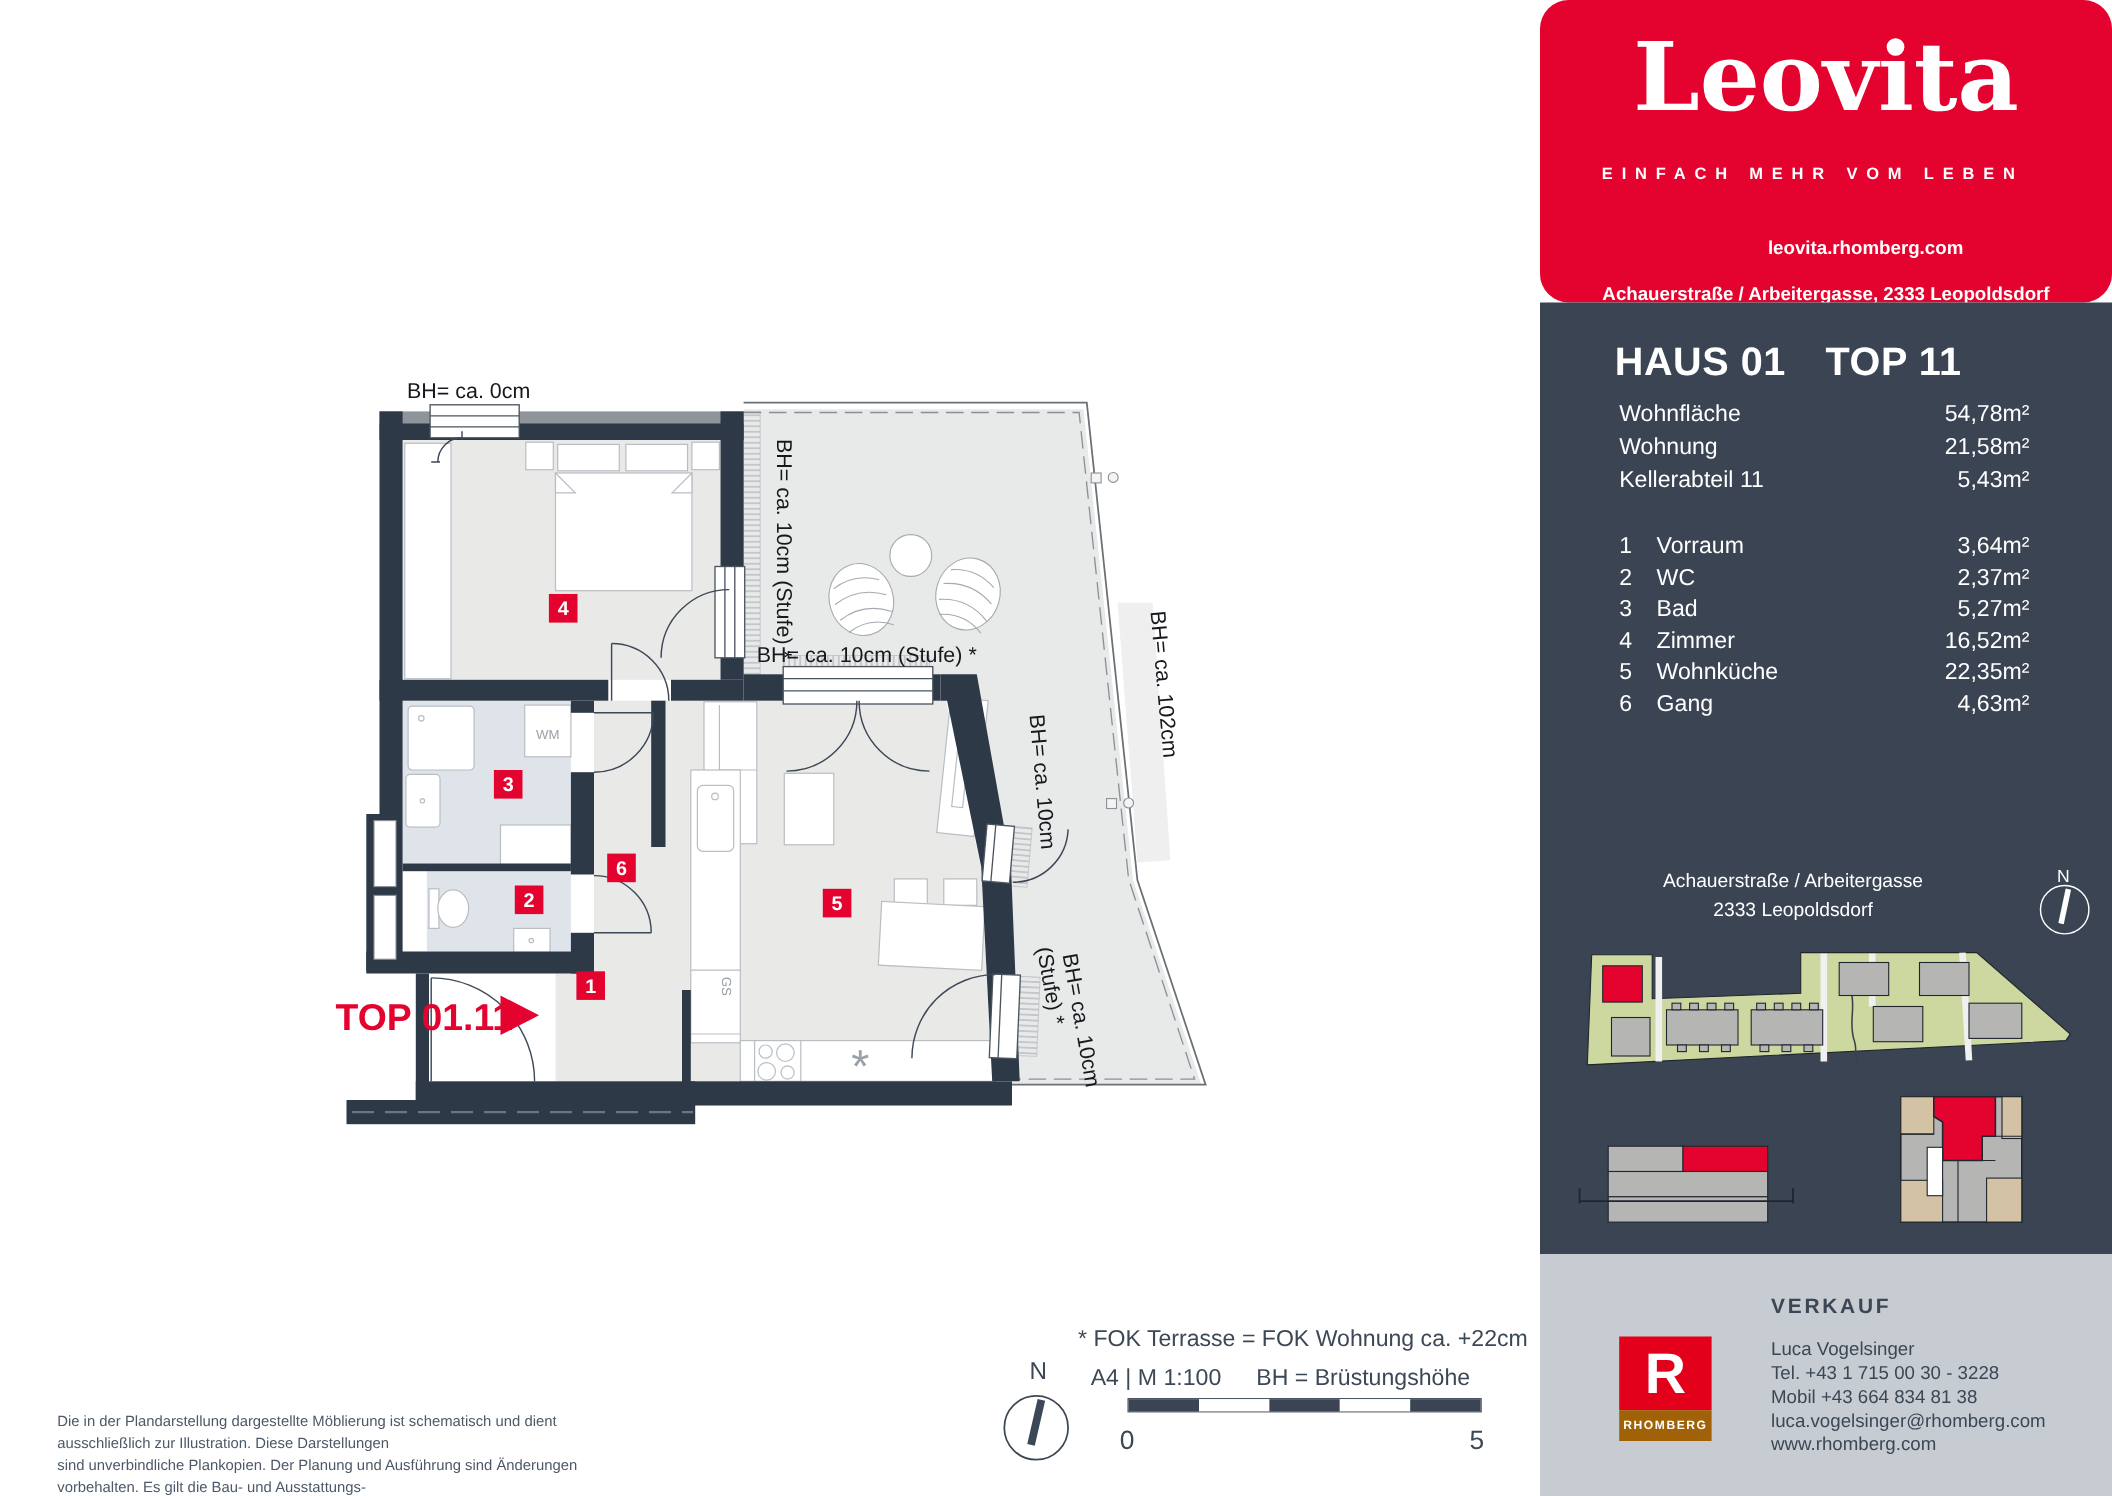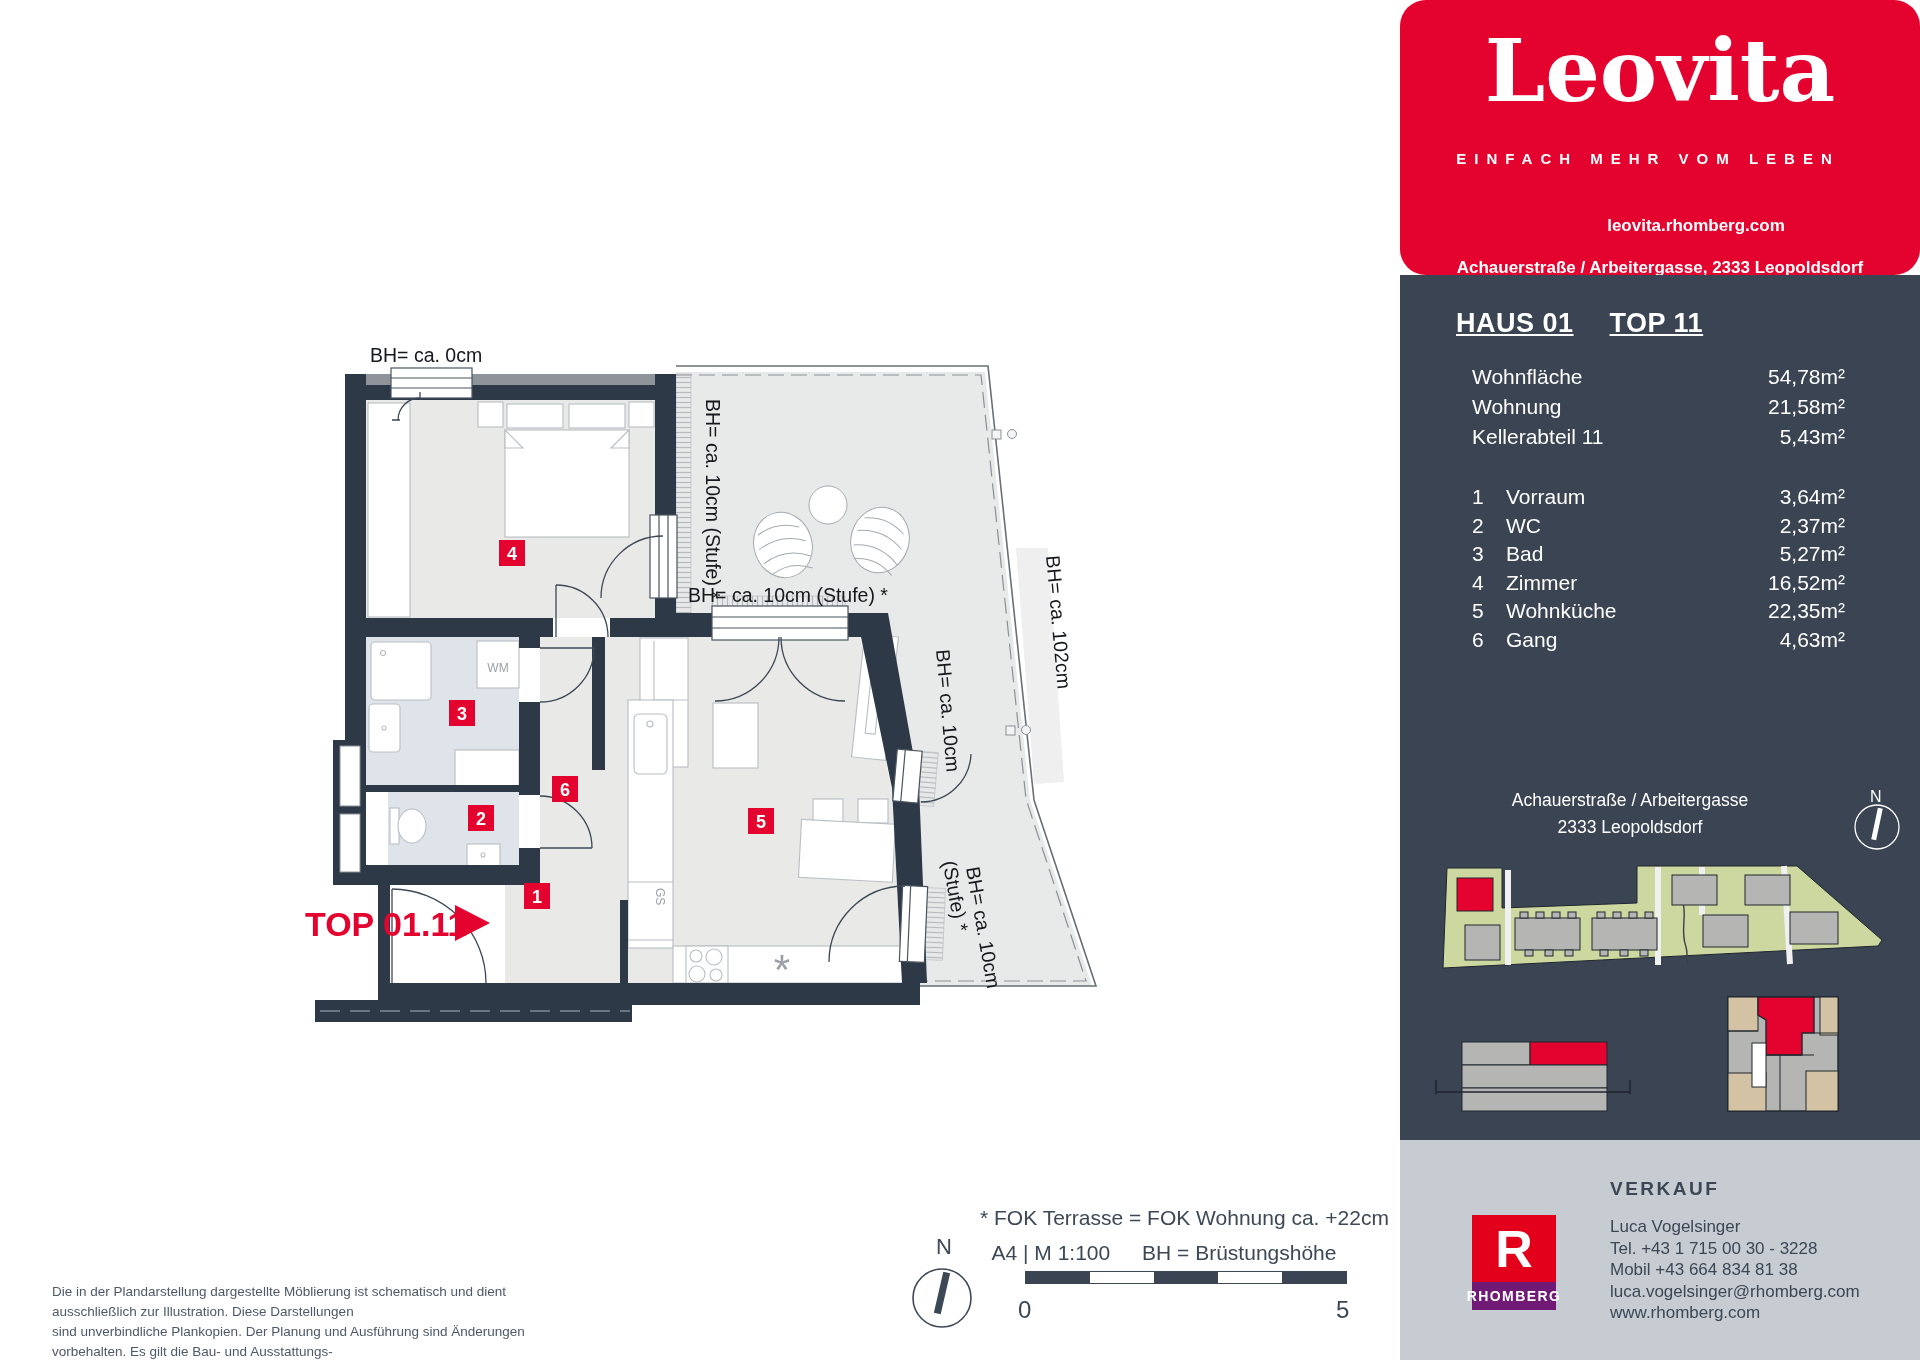--- a/index.html
+++ b/index.html
@@ -9,42 +9,42 @@
   
   .sidebar{position:absolute;left:1400px;top:0;width:520px;height:1360px;}
   .sb-red{position:absolute;top:0;left:0;width:520px;height:275px;background:#e4032e;color:#fff;border-radius:26px;}
   .sb-logo{position:absolute;top:28px;left:0;width:520px;text-align:center;
            font-family:"DejaVu Serif",serif;font-weight:700;font-size:86px;line-height:1;}
   .sb-tagline{position:absolute;top:150px;left:0;width:496px;text-align:center;
               font-size:15px;font-weight:700;letter-spacing:8px;}
   .sb-web{position:absolute;top:216px;left:0;width:520px;text-align:center;font-size:17px;font-weight:700;padding-left:36px;}
   .sb-addr{position:absolute;top:258px;left:0;width:520px;text-align:center;font-size:17px;font-weight:700;}
   .sb-navy{position:absolute;top:275px;left:0;width:520px;height:865px;background:#3a4453;color:#fff;}
-  .sb-haus{position:absolute;top:33px;left:56px;font-size:27px;font-weight:700;letter-spacing:.5px;text-decoration:underline;}
+  .sb-haus{position:absolute;top:33px;left:68px;font-size:36px;font-weight:700;letter-spacing:.5px;}
   .sb-haus span{margin-right:36px;}
   .sum{position:absolute;top:90px;left:72px;right:75px;}
   .sum-row{display:flex;justify-content:space-between;height:30px;font-size:21px;font-weight:400;}
   .rooms{position:absolute;top:210px;left:72px;right:75px;}
   .room-row{display:flex;height:28.5px;font-size:21px;font-weight:400;}
   .room-no{width:34px;}
   .room-name{flex:1;}
   .room-area{text-align:right;}
   .sb-loc{position:absolute;top:512px;left:0;width:460px;text-align:center;
           font-size:17.5px;font-weight:400;line-height:27px;}
   .sb-gfx{position:absolute;inset:0;width:520px;height:865px;}
   .sb-footer{position:absolute;top:1140px;left:0;width:520px;height:220px;background:#c6ccd1;color:#3c4755;}
   .vk-head{position:absolute;top:38px;left:210px;font-size:19px;font-weight:700;letter-spacing:2.5px;}
   .vk-lines{position:absolute;top:76px;left:210px;font-size:17px;line-height:21.5px;}
   .r-logo{position:absolute;top:75px;left:72px;width:84px;height:96px;}
   .r-sq{position:absolute;top:0;left:0;width:84px;height:67px;background:#e2001a;
         display:flex;align-items:center;justify-content:center;
         color:#fff;font-weight:700;font-size:52px;line-height:1;}
-  .r-band{position:absolute;top:67px;left:0;width:84px;height:28px;background:#701a75;
+  .r-band{position:absolute;top:67px;left:0;width:84px;height:28px;background:#a16207;
           display:flex;align-items:center;justify-content:center;color:#fff;
-          font-size:14px;font-weight:700;letter-spacing:1.4px;}
+          font-size:11px;font-weight:700;letter-spacing:1.4px;}
   
   .main{position:absolute;left:0;top:0;width:1400px;height:1360px;}
   .plan-svg{position:absolute;left:0;top:0;}
   .disclaimer{position:absolute;left:52px;top:1282px;width:478px;font-size:13.5px;
               line-height:20px;color:#4d5968;}
   .legend{position:absolute;left:980px;top:1200px;width:368px;text-align:center;
           font-size:21px;color:#3d4856;line-height:35px;white-space:nowrap;}
   .legend .gap{display:inline-block;width:26px;}
   .scalebar{position:absolute;left:1025px;top:1271px;width:322px;height:13px;
             display:flex;border:1px solid #3a4453;background:#fff;box-sizing:border-box;}

